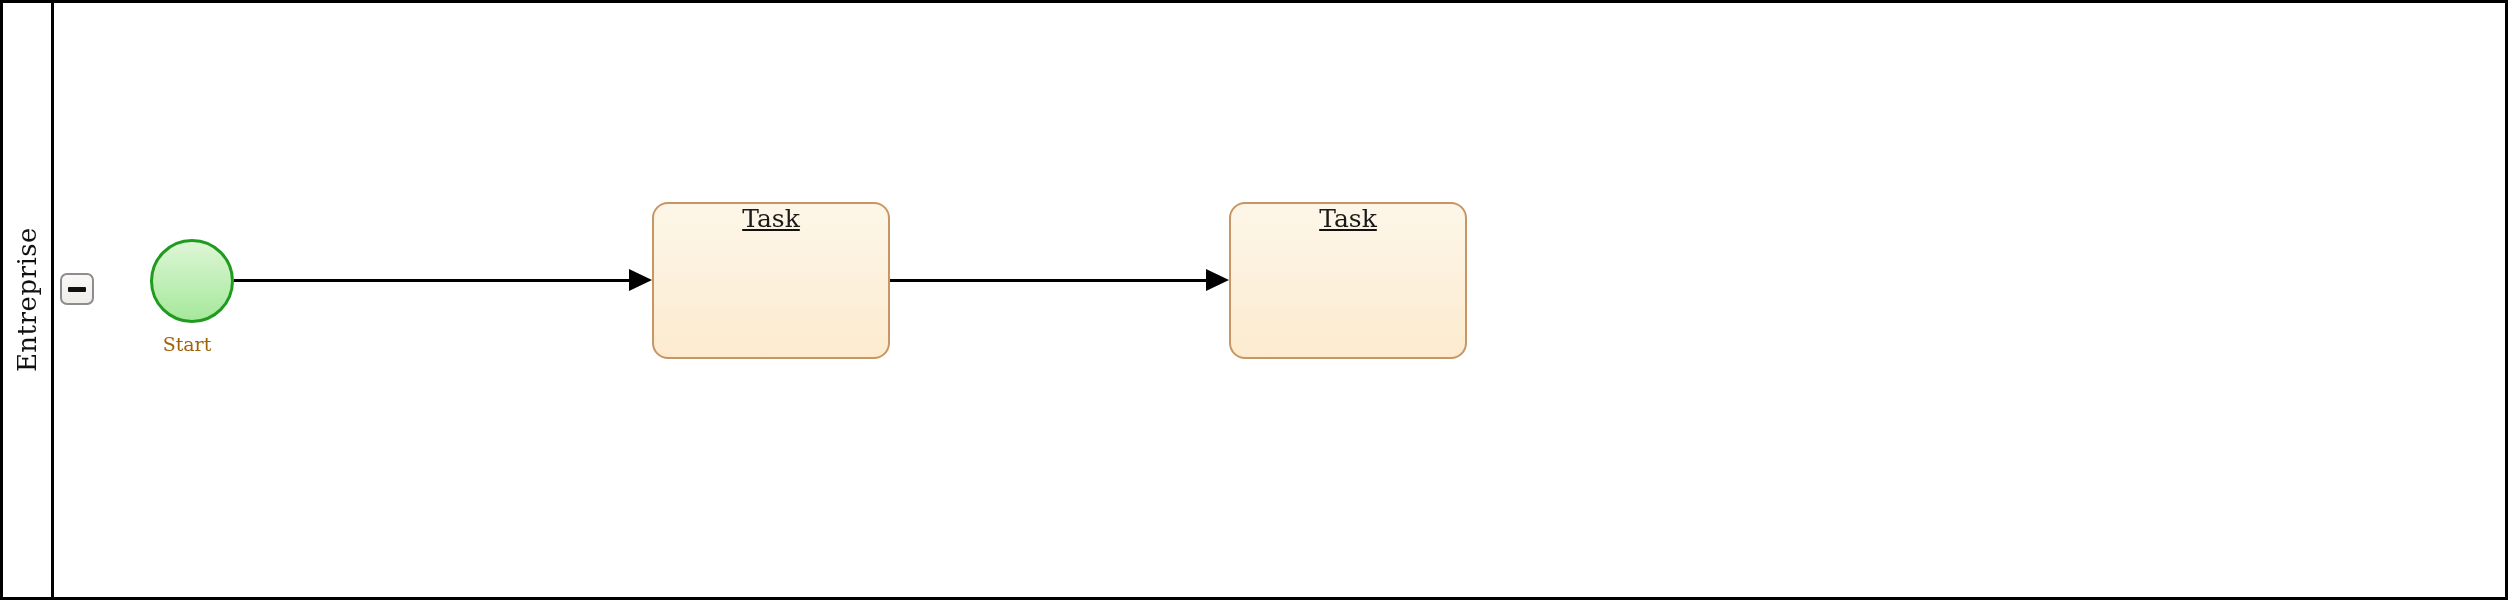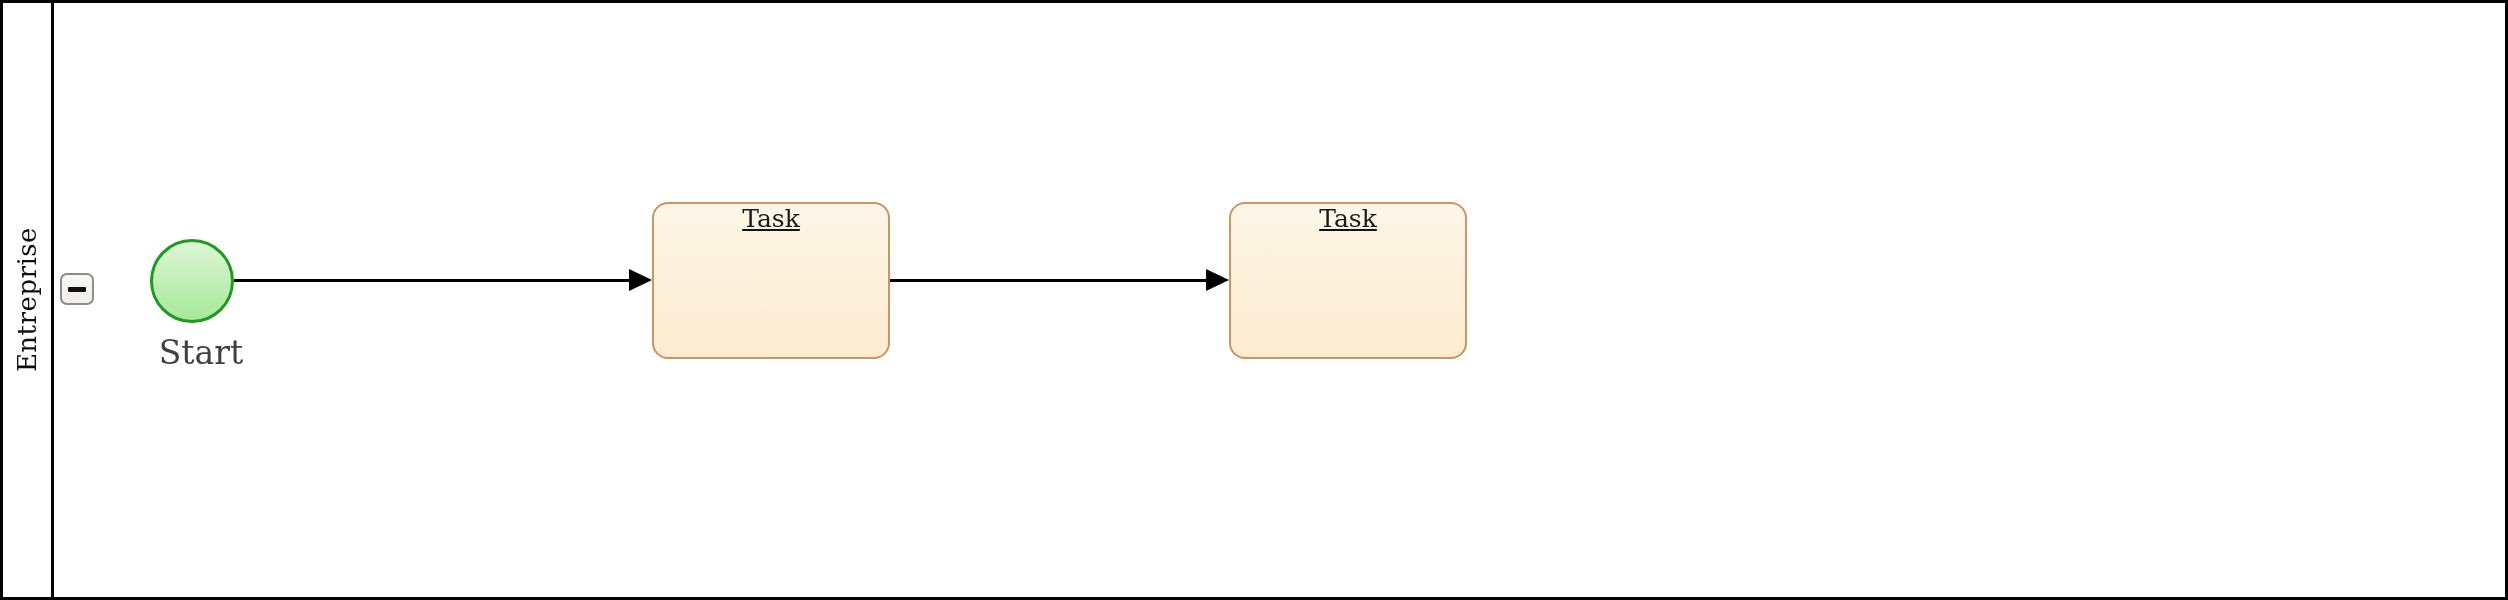--- a/index.html
+++ b/index.html
@@ -77,26 +77,26 @@
     left: 147px;
     top: 236px;
     width: 84px;
     height: 84px;
     border: 3px solid #1f9b1f;
     border-radius: 50%;
     background: linear-gradient(180deg, #ddf6d5 0%, #a6e89b 100%);
   }
   .start-label {
     position: absolute;
-    left: 128px;
+    left: 114px;
     top: 330px;
     width: 140px;
     text-align: center;
-    font-size: 33px;
-    color: #404040;
+    font-size: 19px;
+    color: #a16207;
   }
 
   
   .task {
     position: absolute;
     top: 199px;
     width: 238px;
     height: 157px;
     border: 2px solid #c89664;
     border-radius: 16px;

